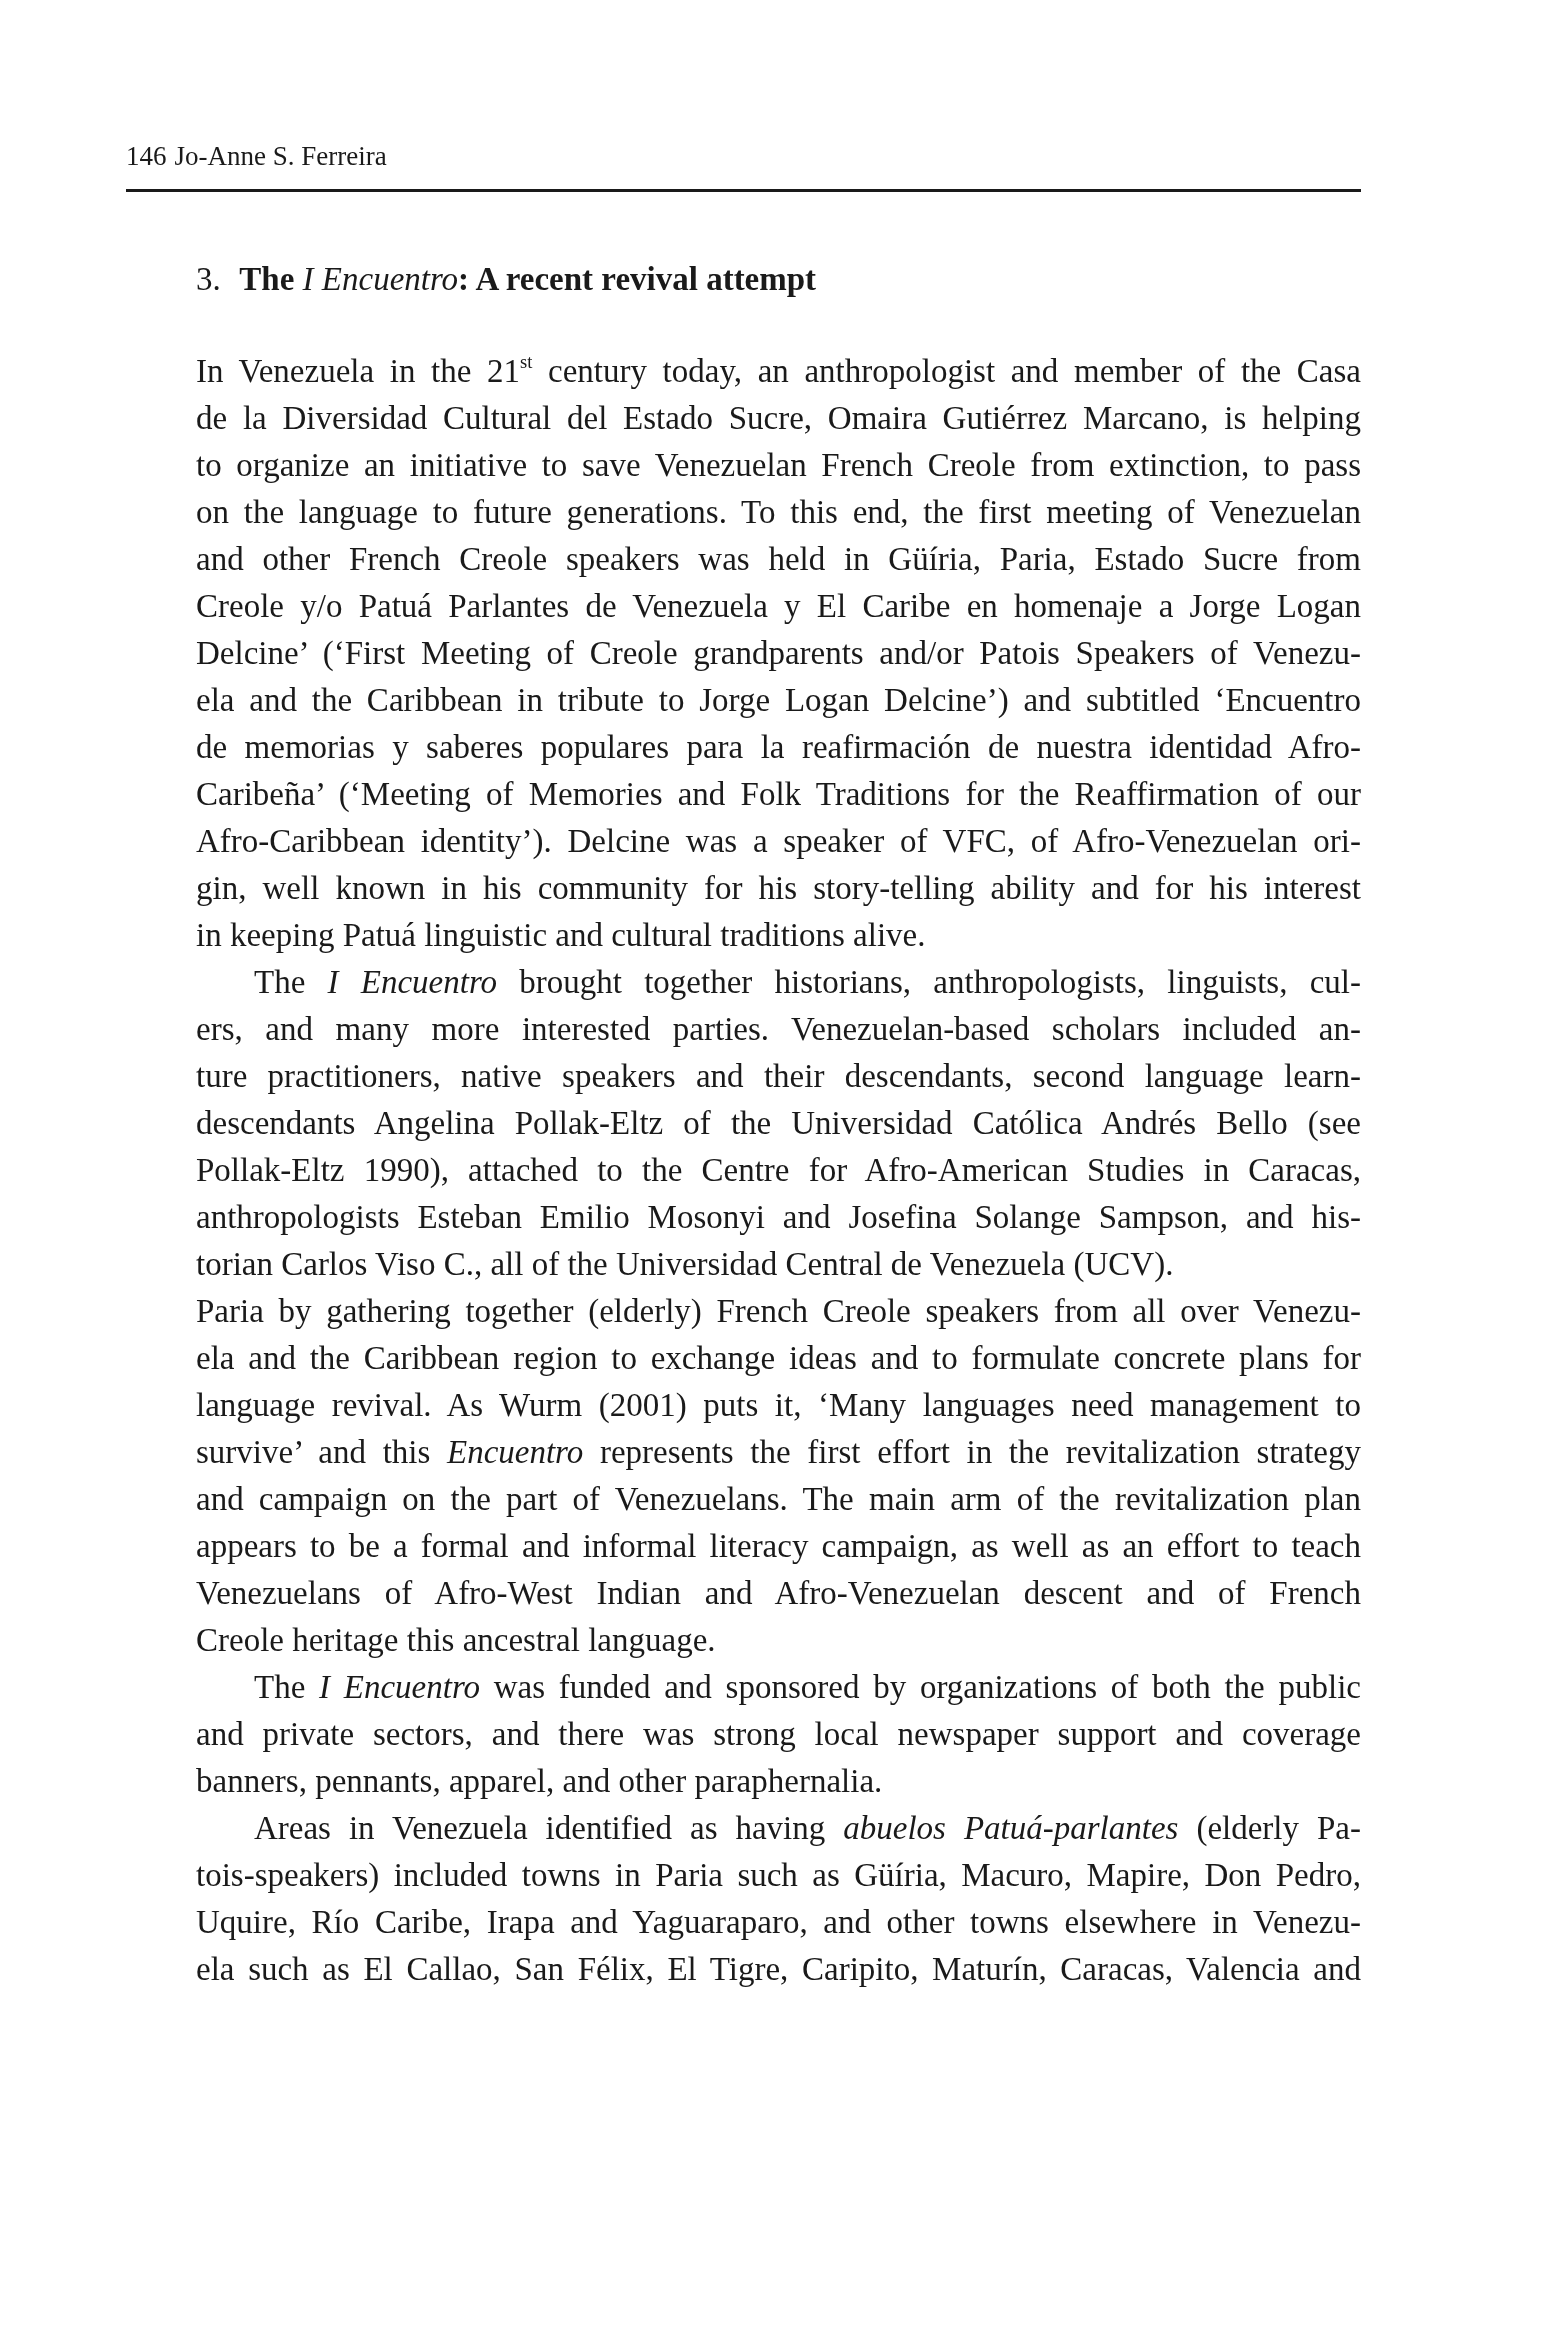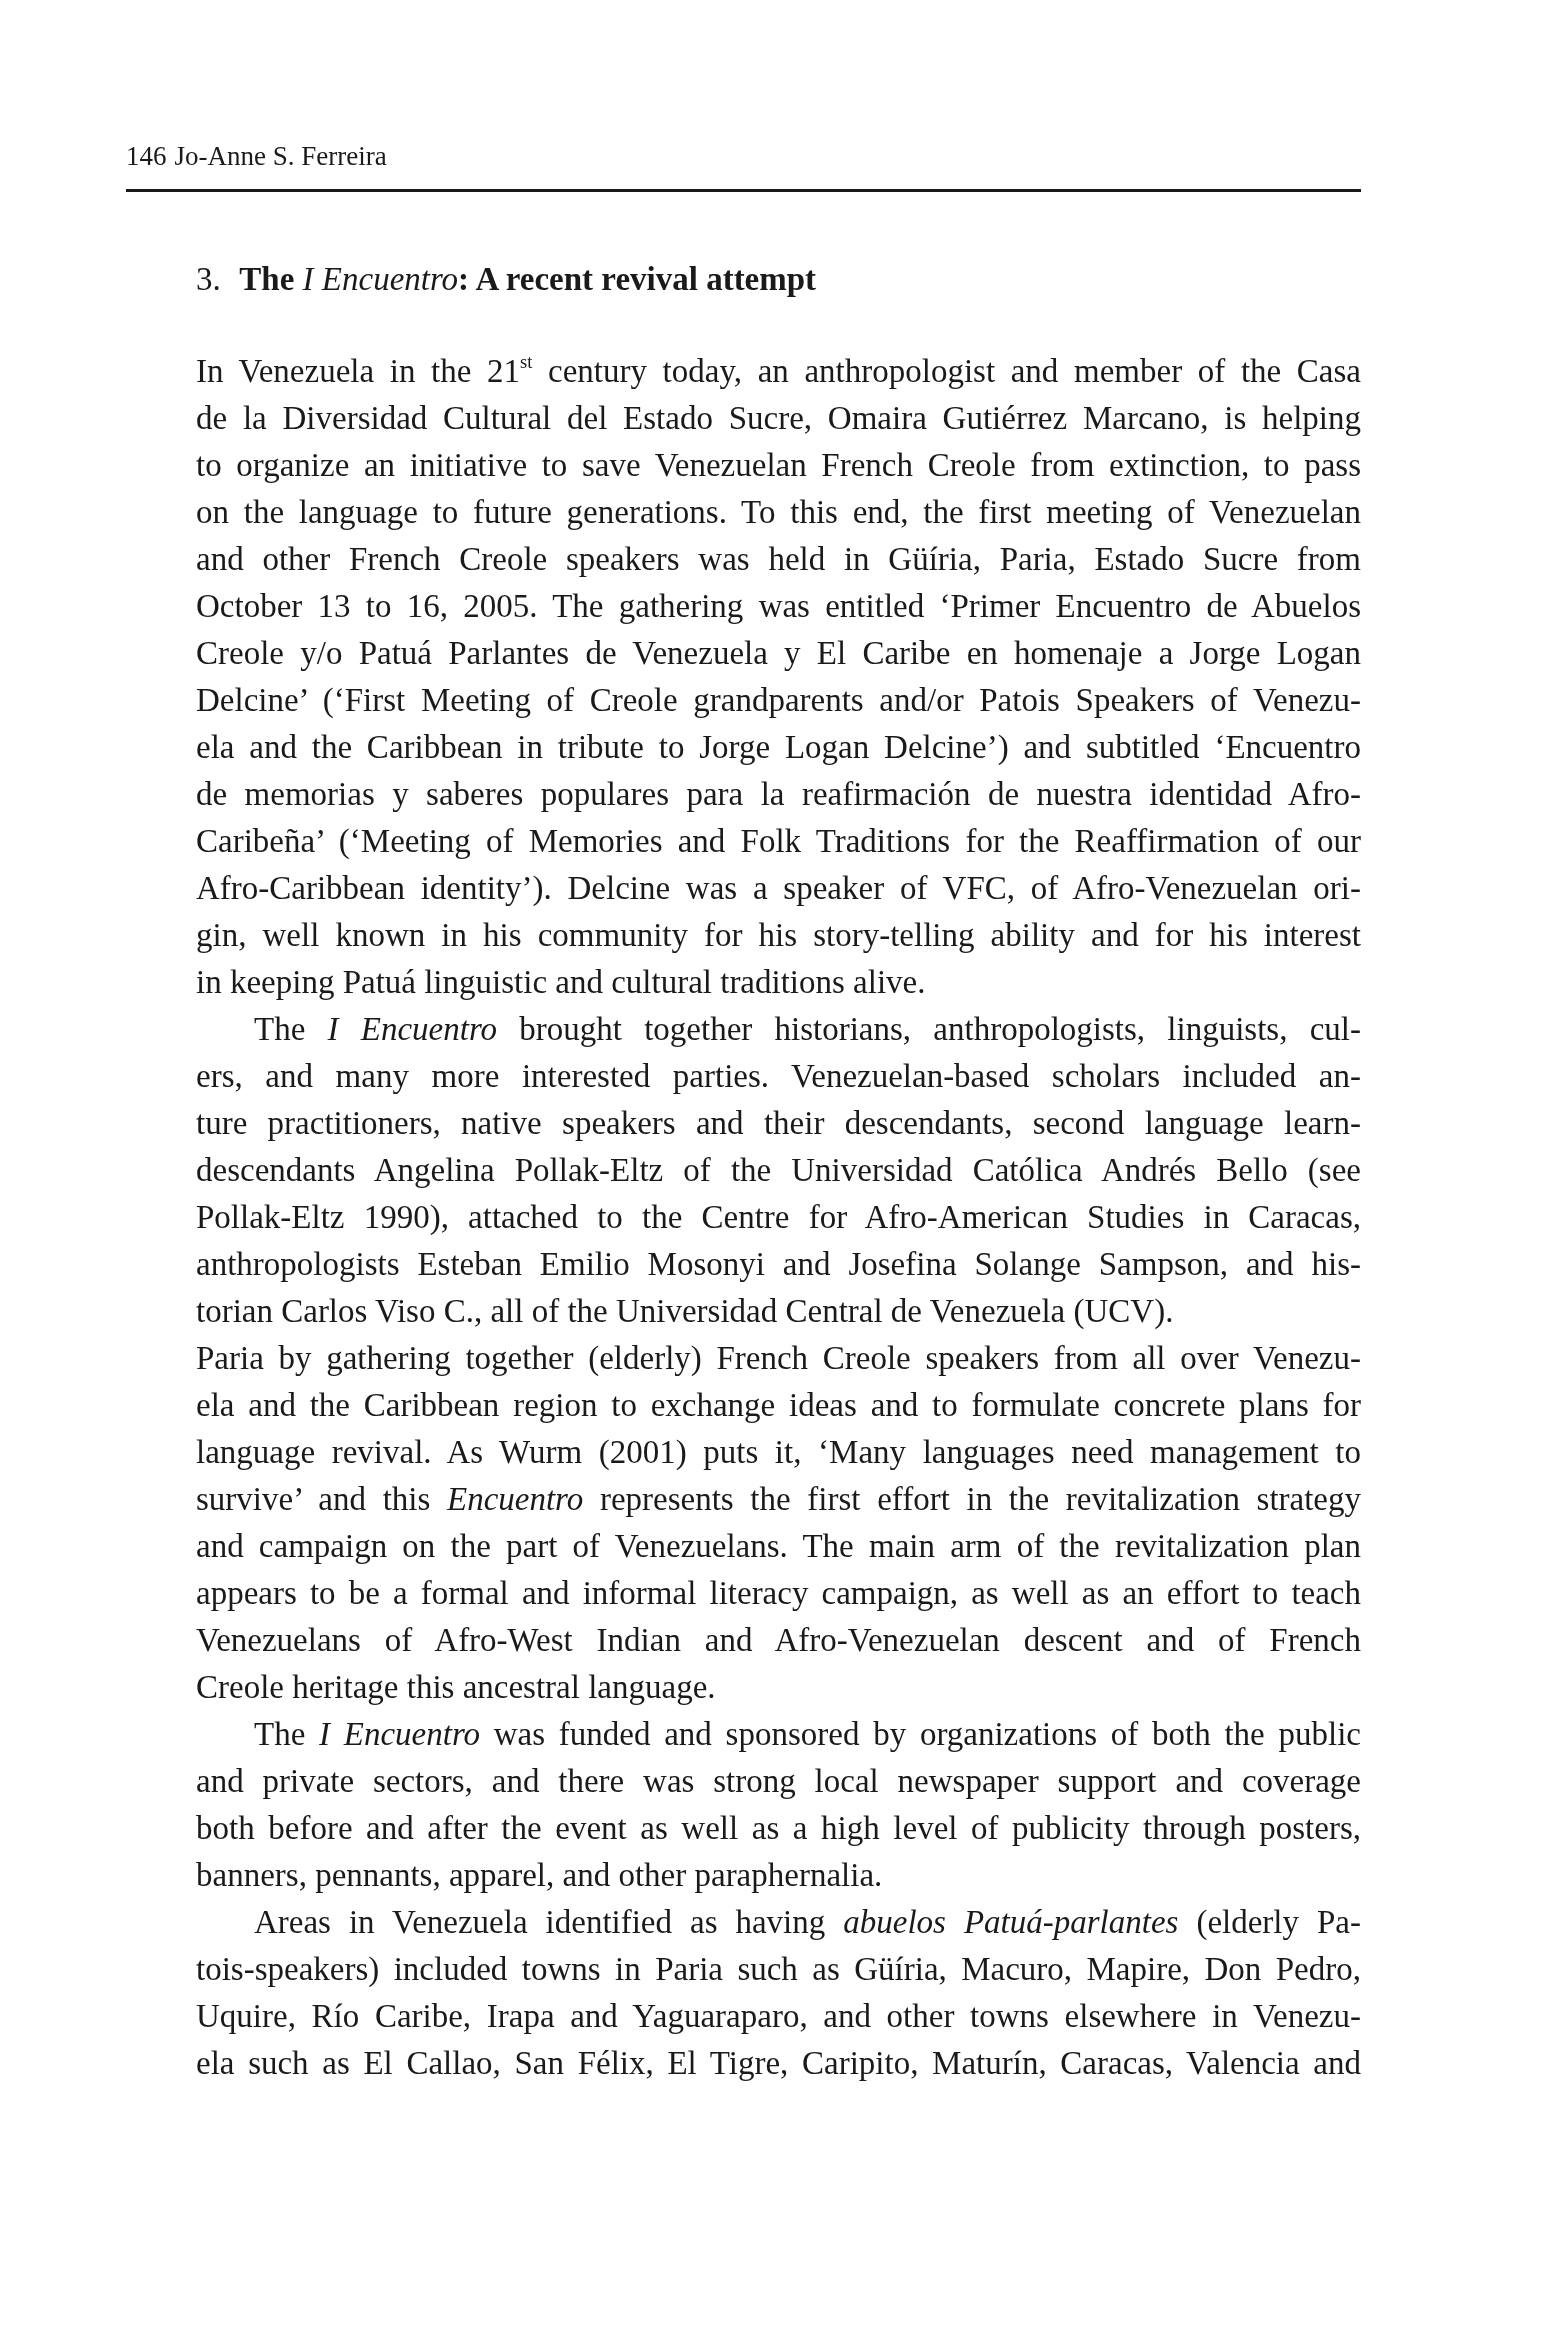--- a/index.html
+++ b/index.html
@@ -28,21 +28,20 @@
 <div class="section-heading">
   <span class="num">3.</span><span>The </span><i>I Encuentro</i><span>: A recent revival attempt</span>
 </div>
 
 <div class="body" id="body-text">
     <span class="line"><span>In Venezuela in the 21</span><sup>st</sup><span> century today, an anthropologist and member of the Casa</span></span>
     <span class="line"><span>de la Diversidad Cultural del Estado Sucre, Omaira Gutiérrez Marcano, is helping</span></span>
     <span class="line"><span>to organize an initiative to save Venezuelan French Creole from extinction, to pass</span></span>
     <span class="line"><span>on the language to future generations. To this end, the first meeting of Venezuelan</span></span>
     <span class="line"><span>and other French Creole speakers was held in Güíria, Paria, Estado Sucre from</span></span>
-    <span class="line"><span>October 13 to 16, 2005. The gathering was entitled ‘Primer Encuentro de Abuelos</span></span>
     <span class="line"><span>Creole y/o Patuá Parlantes de Venezuela y El Caribe en homenaje a Jorge Logan</span></span>
     <span class="line"><span>Delcine’ (‘First Meeting of Creole grandparents and/or Patois Speakers of Venezu-</span></span>
     <span class="line"><span>ela and the Caribbean in tribute to Jorge Logan Delcine’) and subtitled ‘Encuentro</span></span>
     <span class="line"><span>de memorias y saberes populares para la reafirmación de nuestra identidad Afro-</span></span>
     <span class="line"><span>Caribeña’ (‘Meeting of Memories and Folk Traditions for the Reaffirmation of our</span></span>
     <span class="line"><span>Afro-Caribbean identity’). Delcine was a speaker of VFC, of Afro-Venezuelan ori-</span></span>
     <span class="line"><span>gin, well known in his community for his story-telling ability and for his interest</span></span>
     <span class="line last"><span>in keeping Patuá linguistic and cultural traditions alive.</span></span>
     <span class="line indent"><span>The </span><i>I Encuentro</i><span> brought together historians, anthropologists, linguists, cul-</span></span>
     <span class="line"><span>ers, and many more interested parties. Venezuelan-based scholars included an-</span></span>
@@ -54,20 +53,19 @@
     <span class="line"><span>Paria by gathering together (elderly) French Creole speakers from all over Venezu-</span></span>
     <span class="line"><span>ela and the Caribbean region to exchange ideas and to formulate concrete plans for</span></span>
     <span class="line"><span>language revival. As Wurm (2001) puts it, ‘Many languages need management to</span></span>
     <span class="line"><span>survive’ and this </span><i>Encuentro</i><span> represents the first effort in the revitalization strategy</span></span>
     <span class="line"><span>and campaign on the part of Venezuelans. The main arm of the revitalization plan</span></span>
     <span class="line"><span>appears to be a formal and informal literacy campaign, as well as an effort to teach</span></span>
     <span class="line"><span>Venezuelans of Afro-West Indian and Afro-Venezuelan descent and of French</span></span>
     <span class="line last"><span>Creole heritage this ancestral language.</span></span>
     <span class="line indent"><span>The </span><i>I Encuentro</i><span> was funded and sponsored by organizations of both the public</span></span>
     <span class="line"><span>and private sectors, and there was strong local newspaper support and coverage</span></span>
-    <span class="line"><span>both before and after the event as well as a high level of publicity through posters,</span></span>
     <span class="line last"><span>banners, pennants, apparel, and other paraphernalia.</span></span>
     <span class="line indent"><span>Areas in Venezuela identified as having </span><i>abuelos Patuá-parlantes</i><span> (elderly Pa-</span></span>
     <span class="line"><span>tois-speakers) included towns in Paria such as Güíria, Macuro, Mapire, Don Pedro,</span></span>
     <span class="line"><span>Uquire, Río Caribe, Irapa and Yaguaraparo, and other towns elsewhere in Venezu-</span></span>
     <span class="line"><span>ela such as El Callao, San Félix, El Tigre, Caripito, Maturín, Caracas, Valencia and</span></span>
   </div>
 
 
 </body></html>

